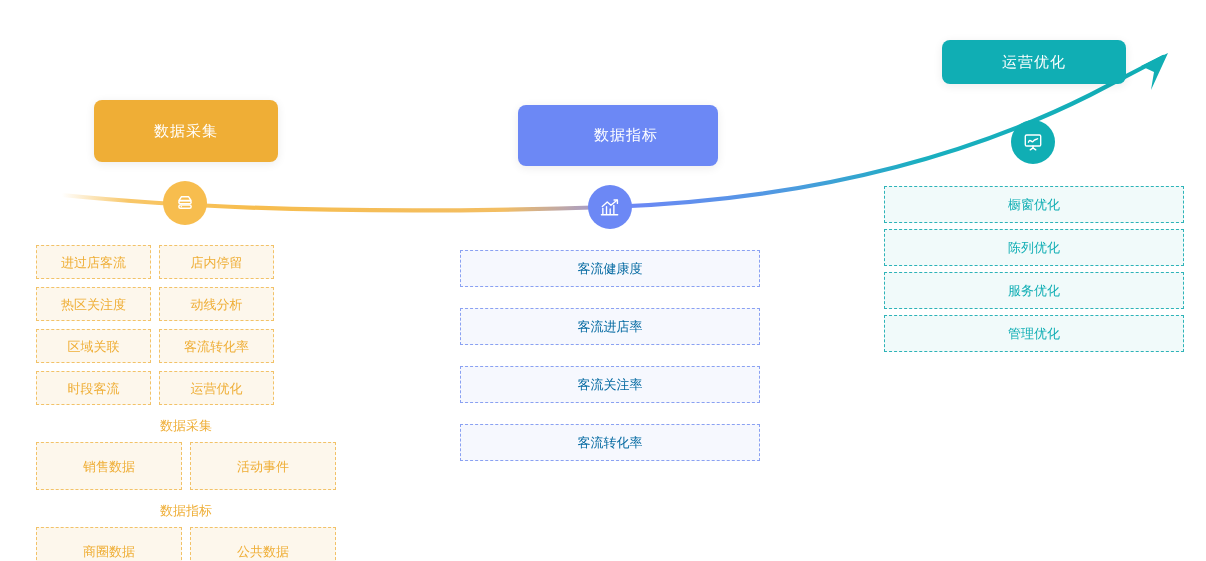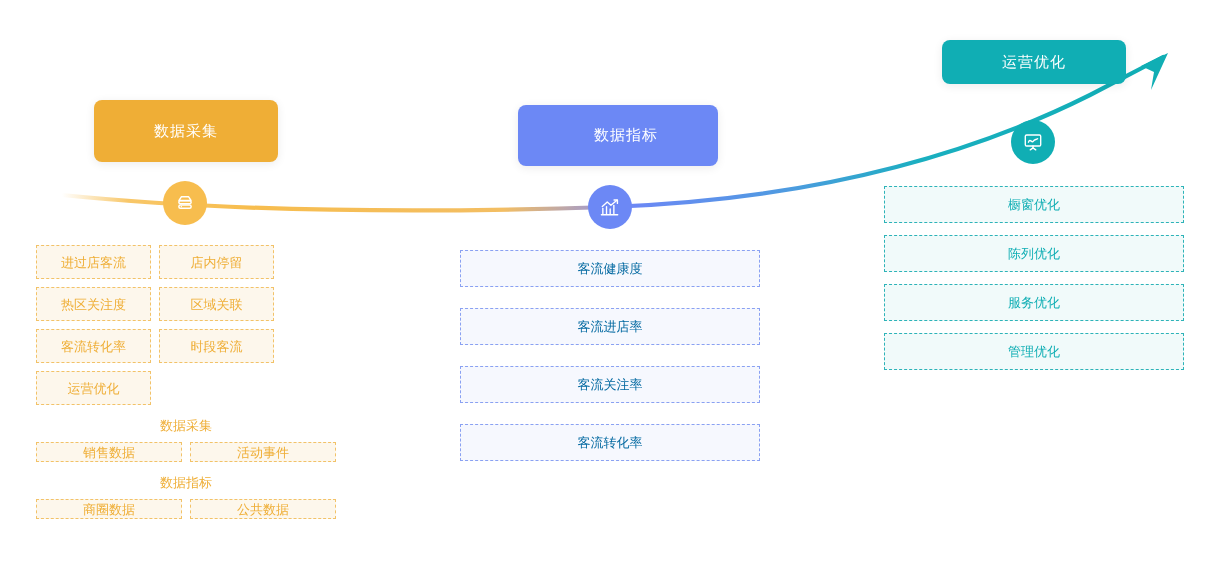--- a/index.html
+++ b/index.html
@@ -51,40 +51,40 @@
 
   
   #col-collect{position:absolute;left:36px;top:245px;width:300px;z-index:2;}
   .orange-grid{display:flex;flex-wrap:wrap;gap:8px 8px;}
   .orange-grid .tag{
     width:115px;height:34px;
     background:#FDF7EC;border-color:#F2C268;color:#EFAE36;
   }
   .orange-pair{display:flex;gap:8px;margin-top:0;}
   .orange-pair .tag{
-    flex:1;height:20px;
+    flex:1;height:48px;
     background:#FDF7EC;border-color:#F2C268;color:#EFAE36;
   }
   .section-label{
     text-align:center;font-size:13px;color:#EFAE36;
     margin:14px 0 10px 0;line-height:1;
   }
 
   
   #col-metric{position:absolute;left:460px;top:250px;width:300px;z-index:2;}
   #col-metric .tag{
     width:300px;height:37px;margin-bottom:21px;
     background:#F6F8FE;border-color:#8AA1F2;color:#0369a1;
   }
   #col-metric .tag:last-child{margin-bottom:0;}
 
   
   #col-optimize{position:absolute;left:884px;top:186px;width:300px;z-index:2;}
   #col-optimize .tag{
-    width:300px;height:37px;margin-bottom:12px;
+    width:300px;height:37px;margin-bottom:6px;
     background:#F1FAFA;border-color:#2DB3B8;color:#10AEB4;
   }
   #col-optimize .tag:last-child{margin-bottom:4px;}
 </style>
 </head>
 <body>
 
 <div id="stage">
 
   <svg id="flow-curve" viewBox="0 0 1206 561" preserveAspectRatio="none" aria-hidden="true">
@@ -154,20 +154,21 @@
       </svg>
     </span>
   </div>
 
   <div id="col-collect">
 
     <div class="orange-grid">
       <div class="tag">进过店客流</div>
       <div class="tag">店内停留</div>
       <div class="tag">热区关注度</div>
+      <div class="tag">动线分析</div>
       <div class="tag">区域关联</div>
       <div class="tag">客流转化率</div>
       <div class="tag">时段客流</div>
       <div class="tag">运营优化</div>
     </div>
 
     <div class="section-label">数据采集</div>
 
     <div class="orange-pair">
       <div class="tag">销售数据</div>

